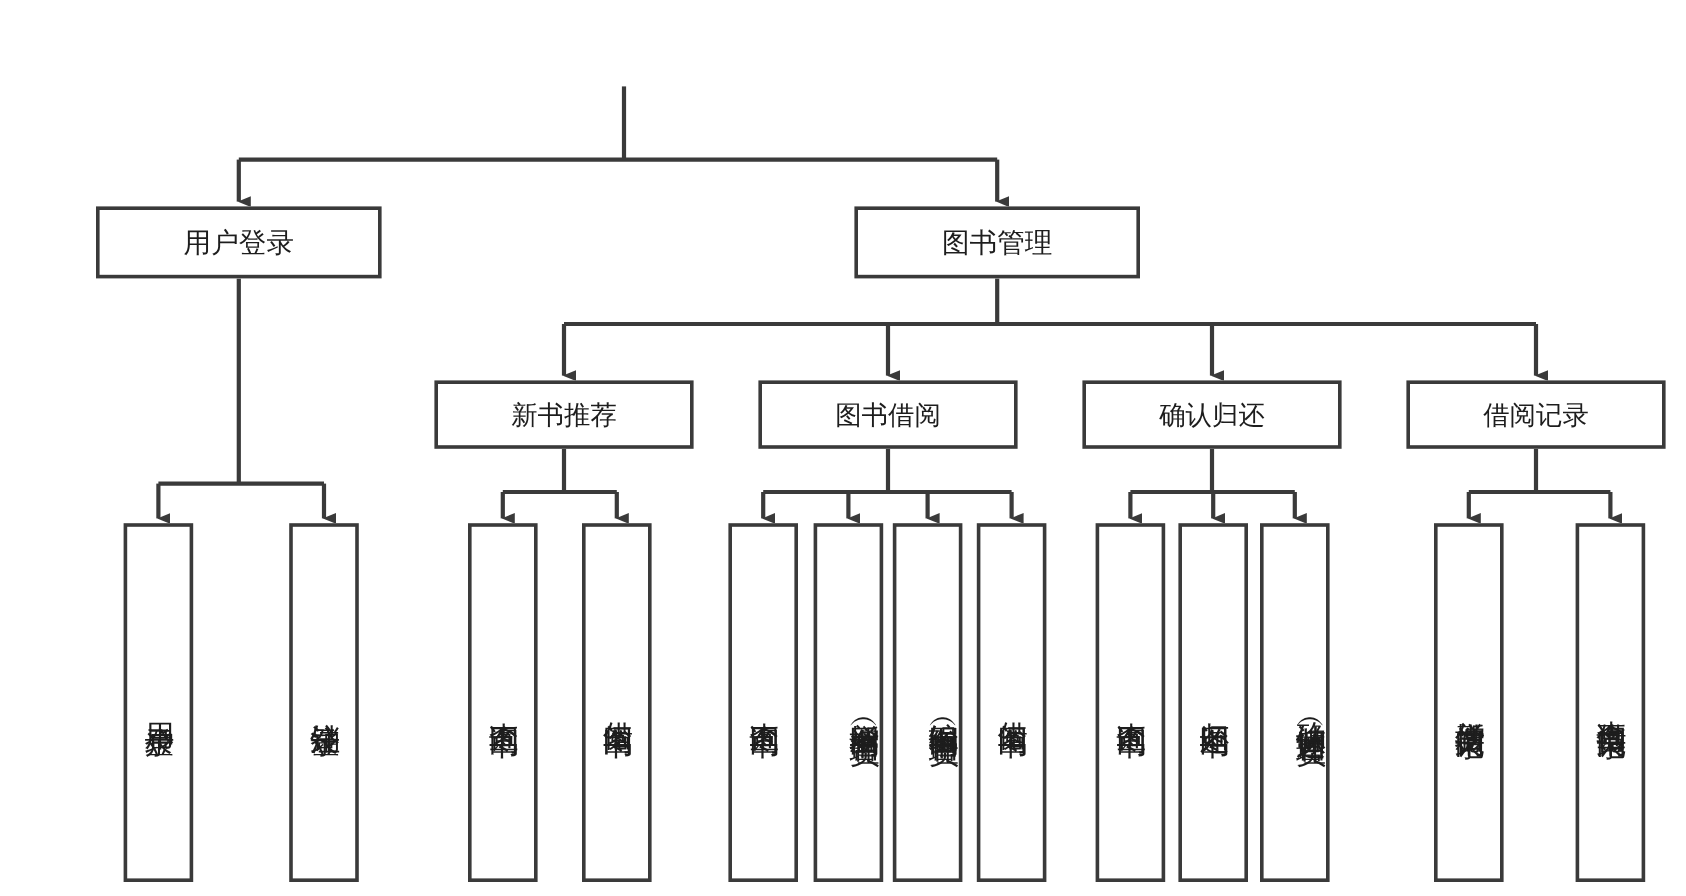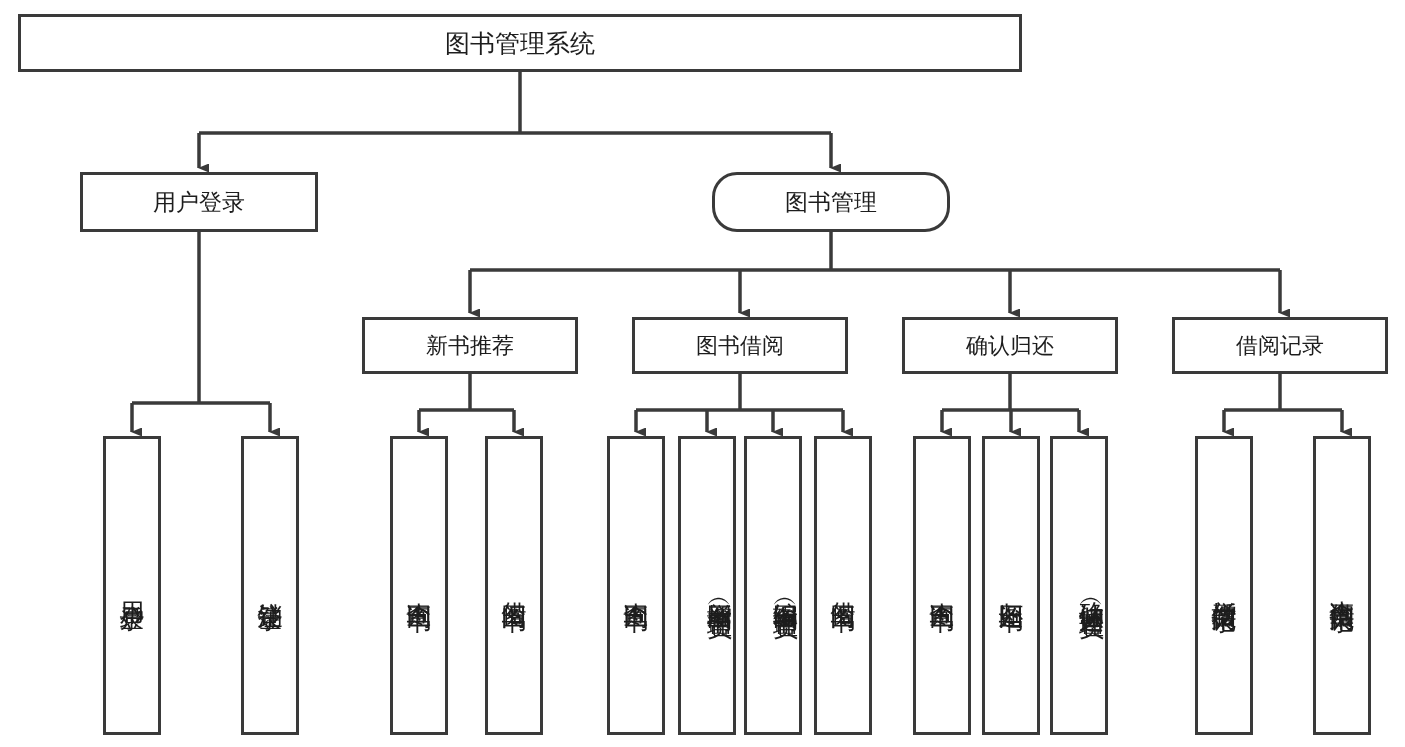--- a/index.html
+++ b/index.html
@@ -124,28 +124,25 @@
       <path d="M 1011,410 L 1011,432" marker-end="url(#arrowhead)"></path>
       <path d="M 1079,410 L 1079,432" marker-end="url(#arrowhead)"></path>
 
       <path d="M 1280,374 L 1280,410"></path>
       <path d="M 1224,410 L 1342,410"></path>
       <path d="M 1224,410 L 1224,432" marker-end="url(#arrowhead)"></path>
       <path d="M 1342,410 L 1342,432" marker-end="url(#arrowhead)"></path>
     </g>
   </svg>
 
-  <div class="node root" style="left: 18px; top: 14px; width: 1004px; height: 58px; background: rgb(255, 255, 255); border-color: rgb(58, 58, 58); color: rgb(29, 29, 29);">
-    <span class="node-label">图书管理系统</span>
-  </div>
 
   <div class="node level2" style="left: 80px; top: 172px; width: 238px; height: 60px; background: rgb(255, 255, 255); border-color: rgb(58, 58, 58); color: rgb(29, 29, 29);">
     <span class="node-label">用户登录</span>
   </div>
-  <div class="node level2" style="left: 712px; top: 172px; width: 238px; height: 60px; background: rgb(255, 255, 255); border-color: rgb(58, 58, 58); color: rgb(29, 29, 29); border-radius: 25px;">
+  <div class="node level2" style="left: 712px; top: 172px; width: 238px; height: 60px; background: rgb(255, 255, 255); border-color: rgb(58, 58, 58); color: rgb(29, 29, 29);">
     <span class="node-label">图书管理</span>
   </div>
 
   <div class="node level3" style="left: 362px; top: 317px; width: 216px; height: 57px; background: rgb(255, 255, 255); border-color: rgb(58, 58, 58); color: rgb(29, 29, 29); text-align: right;">
     <span class="node-label">新书推荐</span>
   </div>
   <div class="node level3" style="left: 632px; top: 317px; width: 216px; height: 57px; background: rgb(255, 255, 255); border-color: rgb(58, 58, 58); color: rgb(29, 29, 29);">
     <span class="node-label">图书借阅</span>
   </div>
   <div class="node level3" style="left: 902px; top: 317px; width: 216px; height: 57px; background: rgb(255, 255, 255); border-color: rgb(58, 58, 58); color: rgb(29, 29, 29);">

